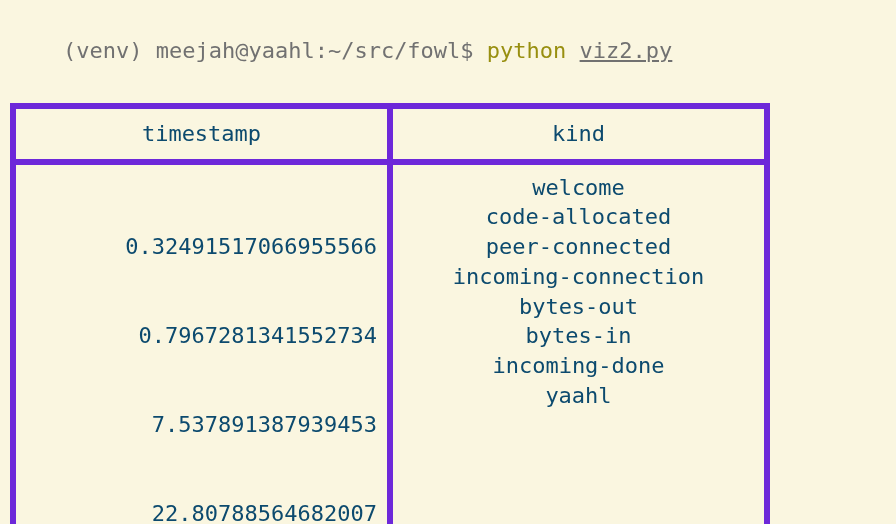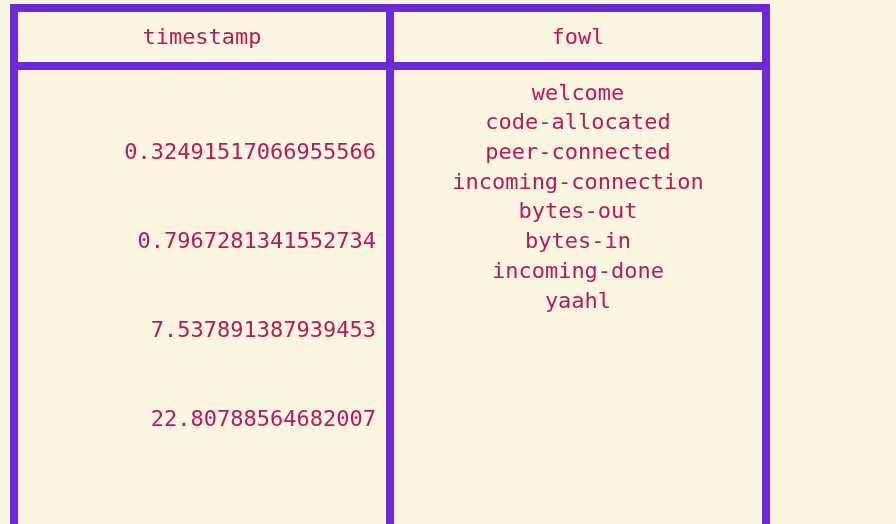--- a/index.html
+++ b/index.html
@@ -28,22 +28,22 @@
   .arg { color: #717171; text-decoration: underline; }
 
   .table-wrap {
     padding: 4px 10px 4px 10px;
   }
   table.box {
     border-collapse: collapse;
     width: 760px;
   }
   table.box th, table.box td {
-    border: 8px solid #6d28d9;
-    color: #be185d;
+    border: 6px solid #6d28d9;
+    color: #0c4a6e;
   }
   table.box th {
     font-weight: normal;
     text-align: center;
     padding: 10px 8px;
   }
   table.box td {
     padding: 8px 10px 8px 10px;
     vertical-align: top;
   }
@@ -91,27 +91,30 @@
   .bottom-strip {
     height: 4px;
     background: #ededed;
   }
 </style>
 </head>
 <body>
 
 <div class="terminal">
 
+  <div class="prompt-line">
+    <span class="venv">(venv) </span><span class="hostpath">meejah@yaahl</span><span class="hostpath">:~/src/fowl$</span> <span class="cmd">python</span> <span class="arg">viz2.py</span>
+  </div>
 
   <div class="table-wrap">
     <table class="box">
       <thead>
         <tr>
           <th>timestamp</th>
-          <th>fowl</th>
+          <th>kind</th>
         </tr>
       </thead>
       <tbody>
         <tr>
           <td class="col-ts">
             <div class="row">0.32491517066955566</div>
             <div class="row">0.7967281341552734</div>
             <div class="row">7.537891387939453</div>
             <div class="row">22.80788564682007</div>
             

